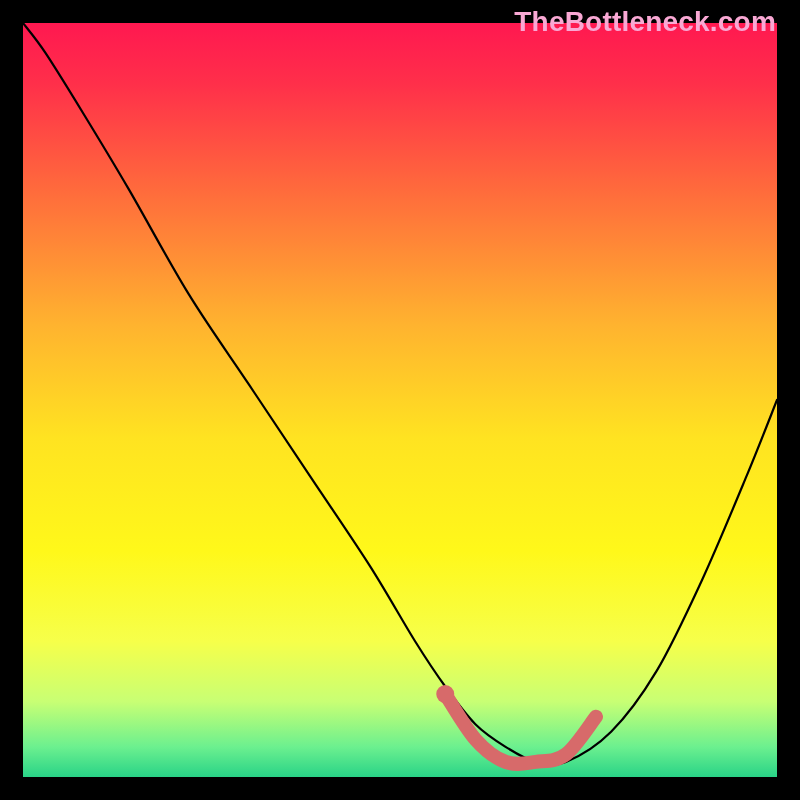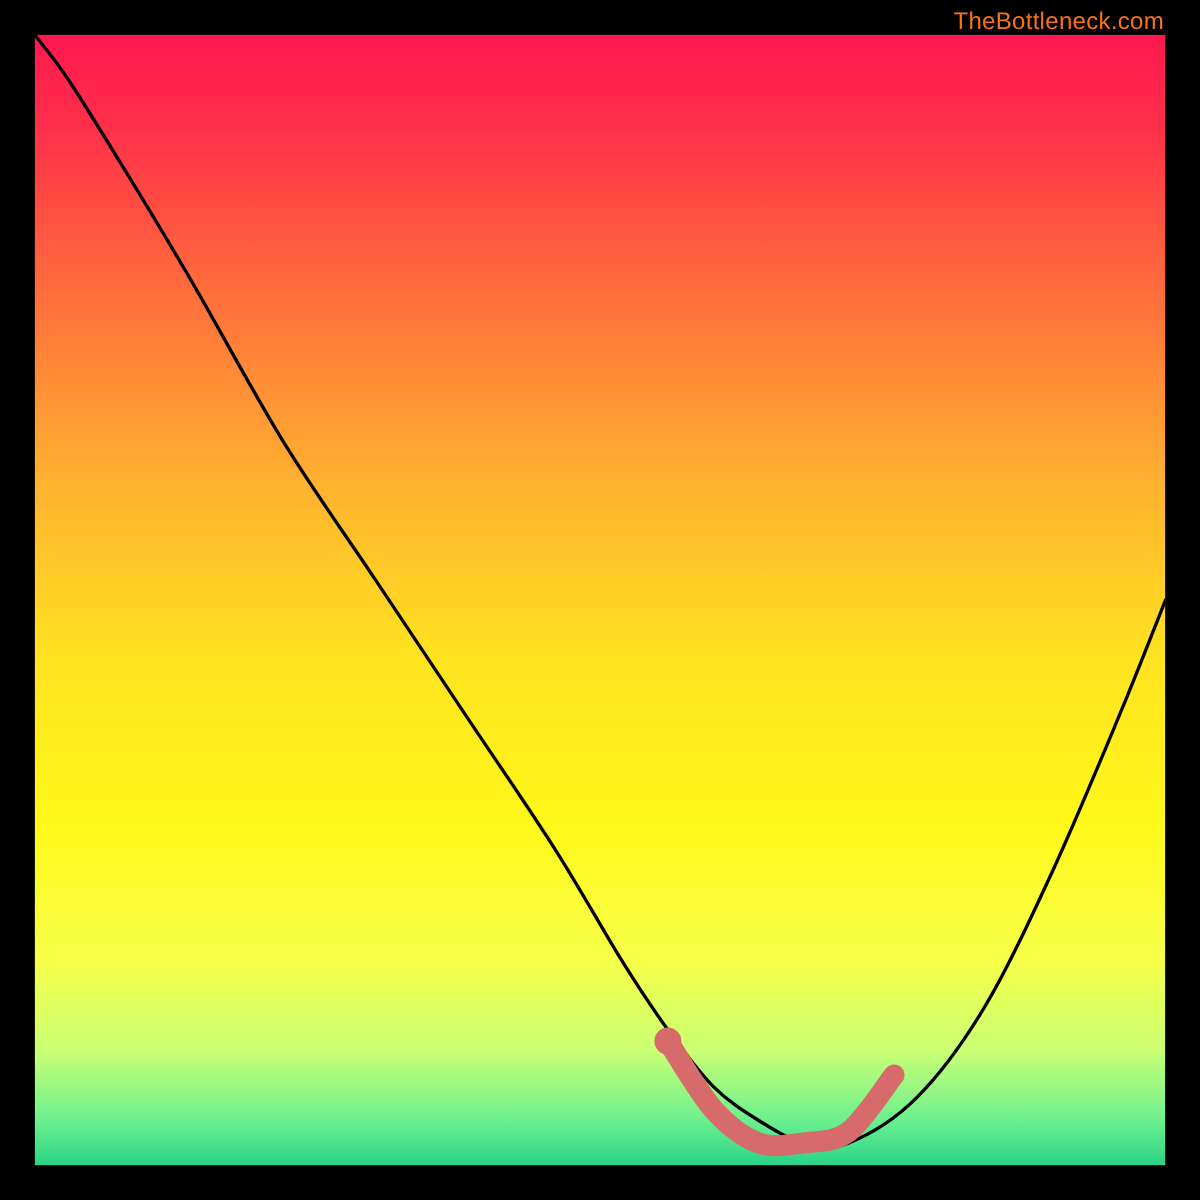--- a/index.html
+++ b/index.html
@@ -2,25 +2,26 @@
 <html><head>
 <meta charset="utf-8">
 <style>
   html, body { margin: 0; padding: 0; width: 800px; height: 800px; background: #000; overflow: hidden; }
   .wrap { position: relative; width: 800px; height: 800px; }
   .watermark {
     position: absolute;
     top: 6px;
     right: 24px;
     font-family: Arial, Helvetica, sans-serif;
-    font-size: 16px;
-    color: #f97316;
+    font-size: 28px;
+    color: #f9a8d4;
     letter-spacing: 0.2px;
     z-index: 3;
     user-select: none;
+    font-weight: bold;
   }
   .plot-area {
     position: absolute;
     left: 23px;
     top: 23px;
     width: 754px;
     height: 754px;
     overflow: hidden;
     z-index: 1;
   }

